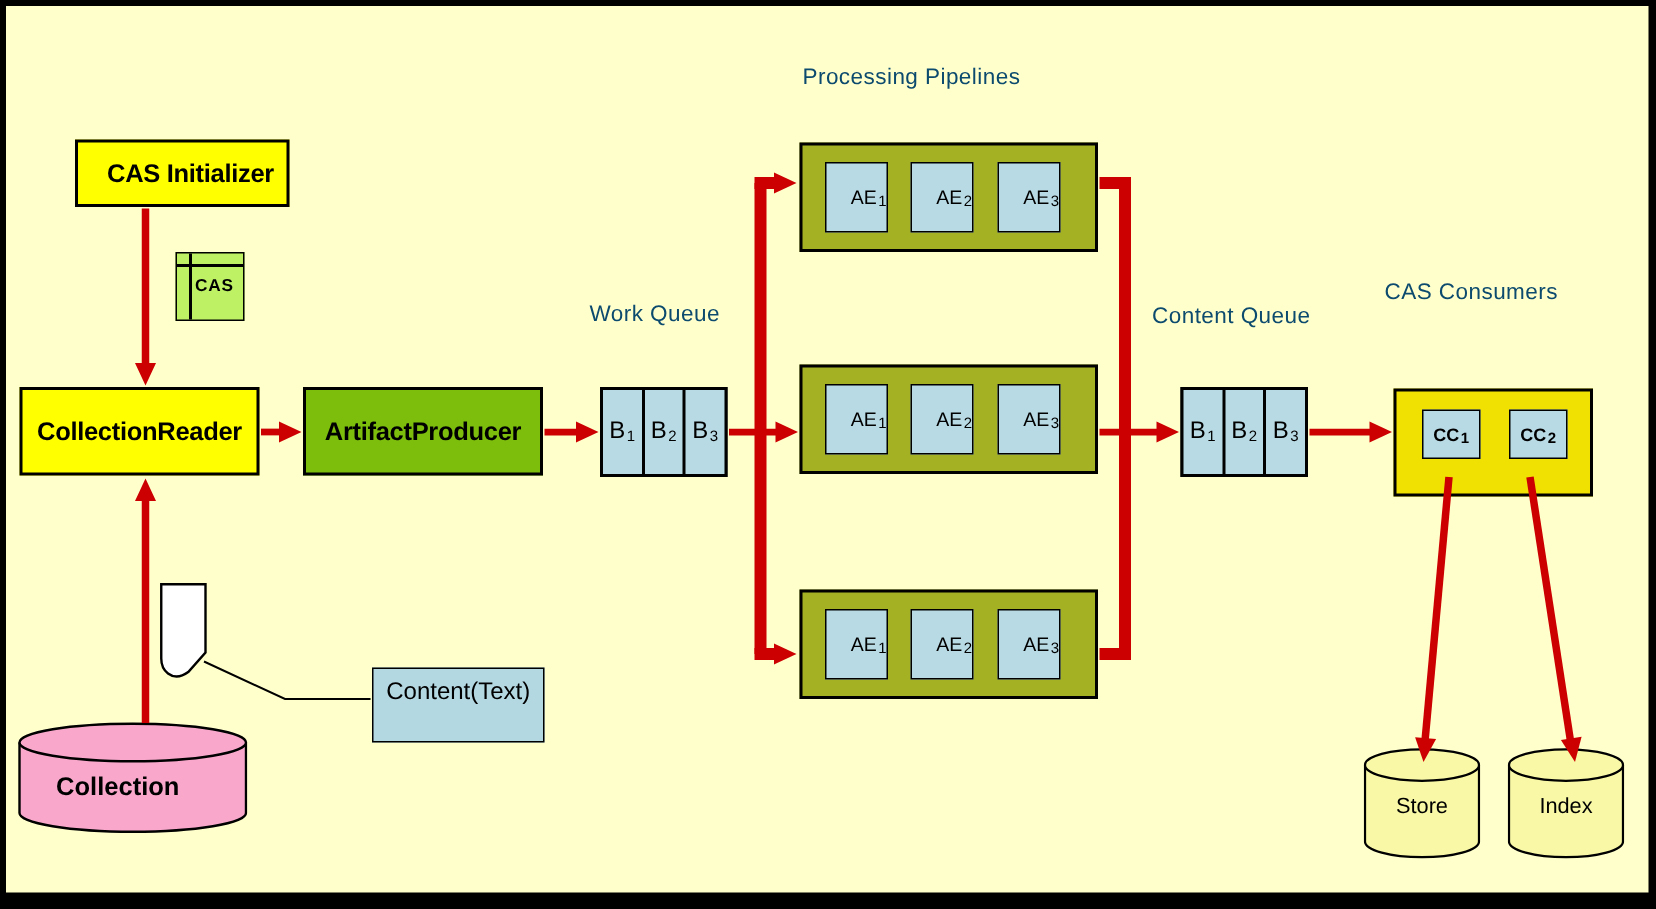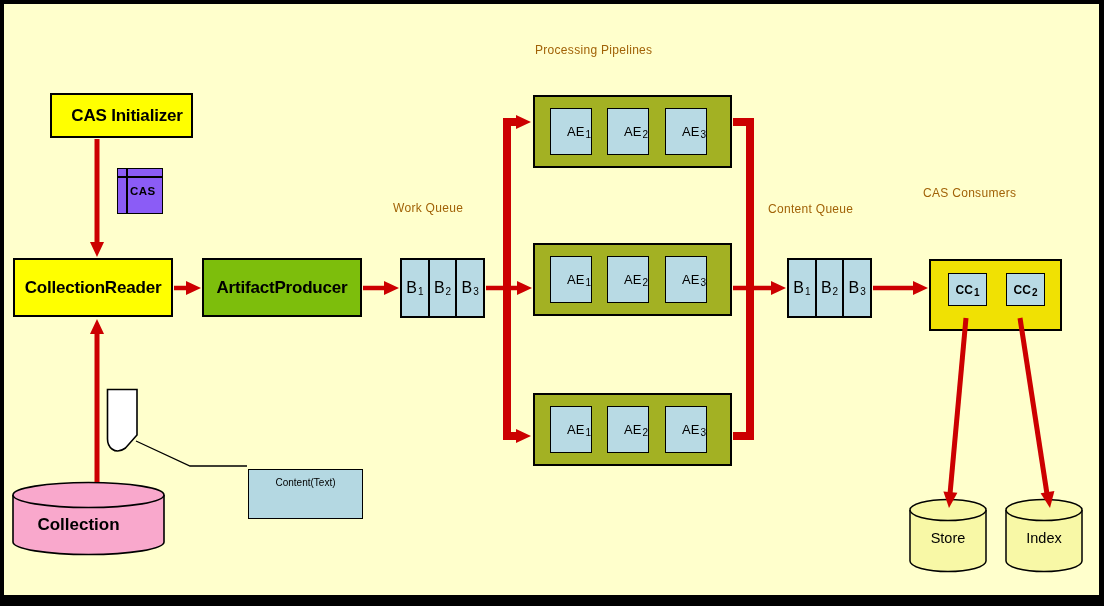--- a/index.html
+++ b/index.html
@@ -21,22 +21,22 @@
     position:absolute; border:2px solid #000; box-sizing:border-box;
     display:flex; align-items:center; justify-content:center;
     z-index:2;
   }
   .box-title{font-weight:bold;font-size:17px;letter-spacing:-0.2px;white-space:nowrap;}
   .yellow{background:#FFFF00;}
   .green{background:#7DBE0C;}
   .consumers-yellow{background:#F0E103;}
 
   .section-label{
-    position:absolute;font-size:12px;letter-spacing:0.3px;
-    white-space:nowrap;z-index:2;color:#a16207;
+    position:absolute;font-size:15px;letter-spacing:0.3px;
+    white-space:nowrap;z-index:2;color:#0c4a6e;
   }
 
   
   .queue{
     position:absolute; width:85px; height:60px; box-sizing:border-box;
     background:#000; border:2px solid #000;
     display:flex; gap:2px; z-index:2;
   }
   .qcell{
     flex:1; background:#B8DAE4;
@@ -61,33 +61,33 @@
   .cc{
     position:absolute; top:12px; width:39px; height:33px;
     background:#B8DAE4; border:1.5px solid #000; box-sizing:border-box;
     display:flex; align-items:center; justify-content:center;
     font-size:12px; font-weight:bold;
   }
 
   
   .cas-icon{
     position:absolute; left:117px; top:168px; width:46px; height:46px;
-    background:#8b5cf6; border:1.5px solid #000; box-sizing:border-box; z-index:2;text-align:center;
+    background:#bef264; border:1.5px solid #000; box-sizing:border-box; z-index:2;text-align:center;
   }
   .cas-icon .hline{position:absolute;left:0;top:7px;width:100%;height:1.5px;background:#000;}
   .cas-icon .vline{position:absolute;left:8px;top:0;width:1.5px;height:100%;background:#000;}
   .cas-icon .cas-text{
     position:absolute;left:12px;top:16px;
     font-size:11.5px;font-weight:bold;letter-spacing:0.5px;
   }
 
   .content-box{
     position:absolute; left:248px; top:445px; width:115px; height:50px;
     background:#B4D8E2; border:1.5px solid #000; box-sizing:border-box;
-    font-size:10px; text-align:center; padding-top:7px; z-index:2;margin-top:24px;
+    font-size:16px; text-align:center; padding-top:7px; z-index:2;
   }
 
   .cyl{position:absolute; z-index:2;}
   .cyl-label{
     position:absolute; left:0; width:100%; text-align:center; z-index:3;
   }
   .collection-label{top:34px; font-weight:bold; font-size:17px;}
   .db-label{top:32px; font-size:14.5px;}
 
   #arrow-layer{

